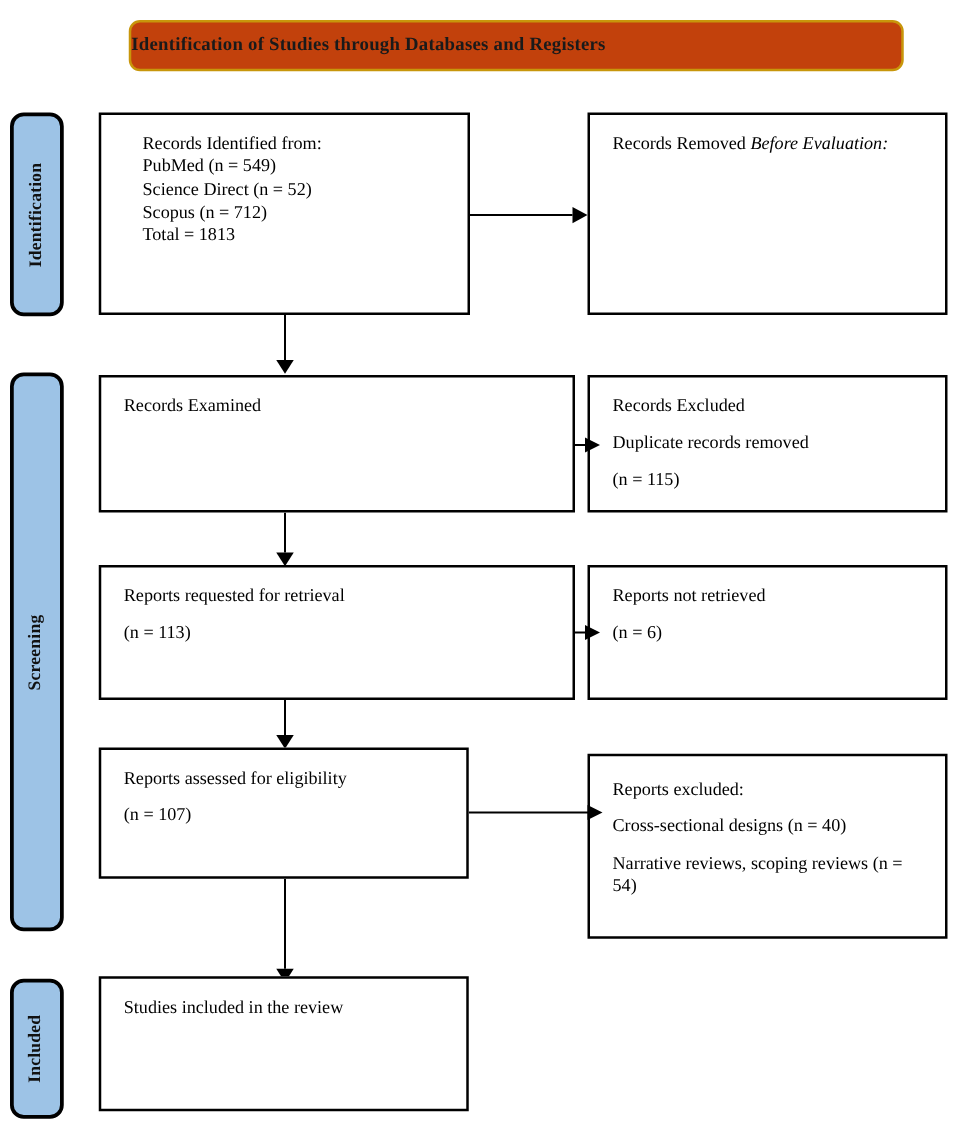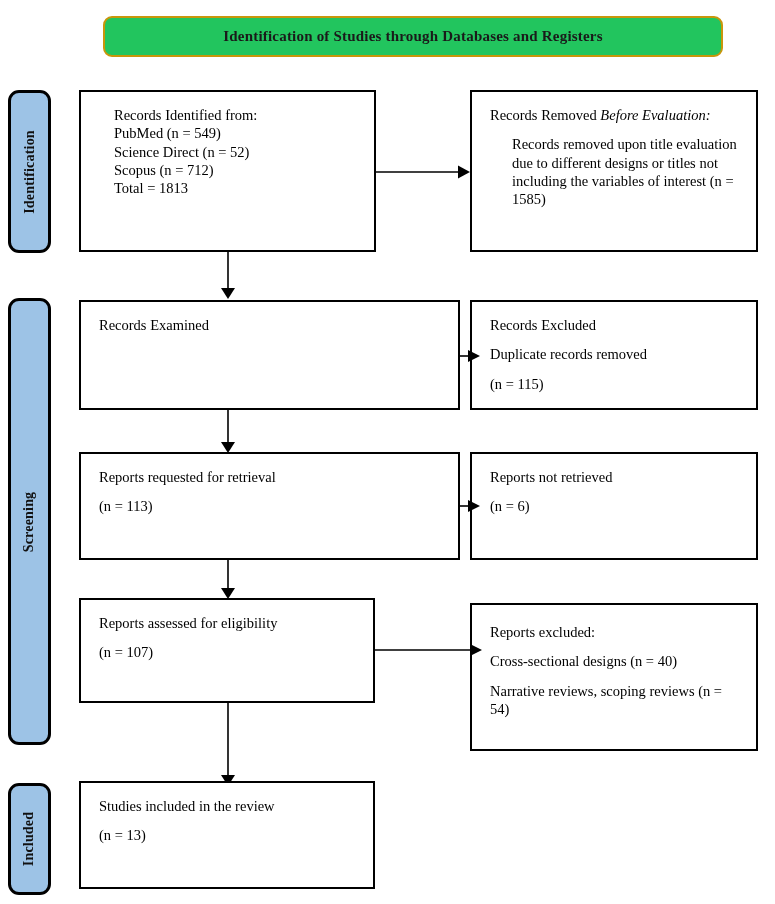--- a/index.html
+++ b/index.html
@@ -16,26 +16,25 @@
     overflow: hidden;
   }
 
   
   .header-banner {
     position: absolute;
     left: 103px;
     top: 16px;
     width: 620px;
     height: 41px;
-    background: #22c55e;
+    background: #c2410c;
     border: 2px solid #C8960B;
     border-radius: 9px;
     display: flex;
     align-items: center;
-    justify-content: center;
     box-sizing: border-box;
   }
   .header-banner .title {
     font-size: 15px;
     font-weight: bold;
     letter-spacing: 0.2px;
     color: #1a1a1a;
     text-align: center;
   }
 
@@ -119,21 +118,20 @@
 <div class="flow-box" id="box-records-identified">
   <p class="tight">Records Identified from:</p>
   <p class="tight">PubMed (n = 549)</p>
   <p class="tight">Science Direct (n = 52)</p>
   <p class="tight">Scopus (n = 712)</p>
   <p class="tight">Total = 1813</p>
 </div>
 
 <div class="flow-box" id="box-records-removed">
   <p><span>Records Removed </span><span class="em">Before Evaluation:</span></p>
-  <p class="indent">Records removed upon title evaluation due to different designs or titles not including the variables of interest (n = 1585)</p>
 </div>
 
 <div class="arrow" style="left:376px; top:160px;">
   <svg width="96" height="24" viewBox="0 0 96 24">
     <line x1="0" y1="12" x2="82" y2="12" stroke="#000" stroke-width="1.6"></line>
     <polygon points="82,5.5 94,12 82,18.5" fill="#000"></polygon>
   </svg>
 </div>
 
 <div class="arrow" style="left:216px; top:252px;">
@@ -211,14 +209,13 @@
 
 <div class="arrow" style="left:216px; top:703px;">
   <svg width="24" height="84" viewBox="0 0 24 84">
     <line x1="12" y1="0" x2="12" y2="72" stroke="#000" stroke-width="1.6"></line>
     <polygon points="5,72 19,72 12,83" fill="#000"></polygon>
   </svg>
 </div>
 
 <div class="flow-box" id="box-studies-included">
   <p>Studies included in the review</p>
-  <p>(n = 13)</p>
 </div>
 
 </body></html>

